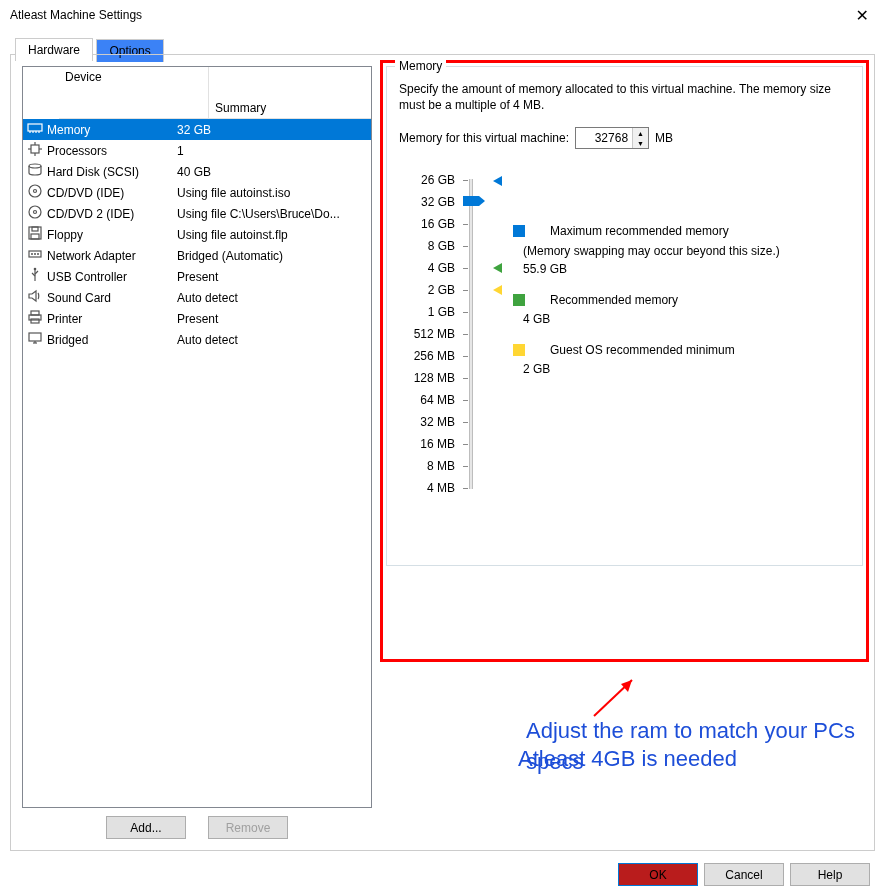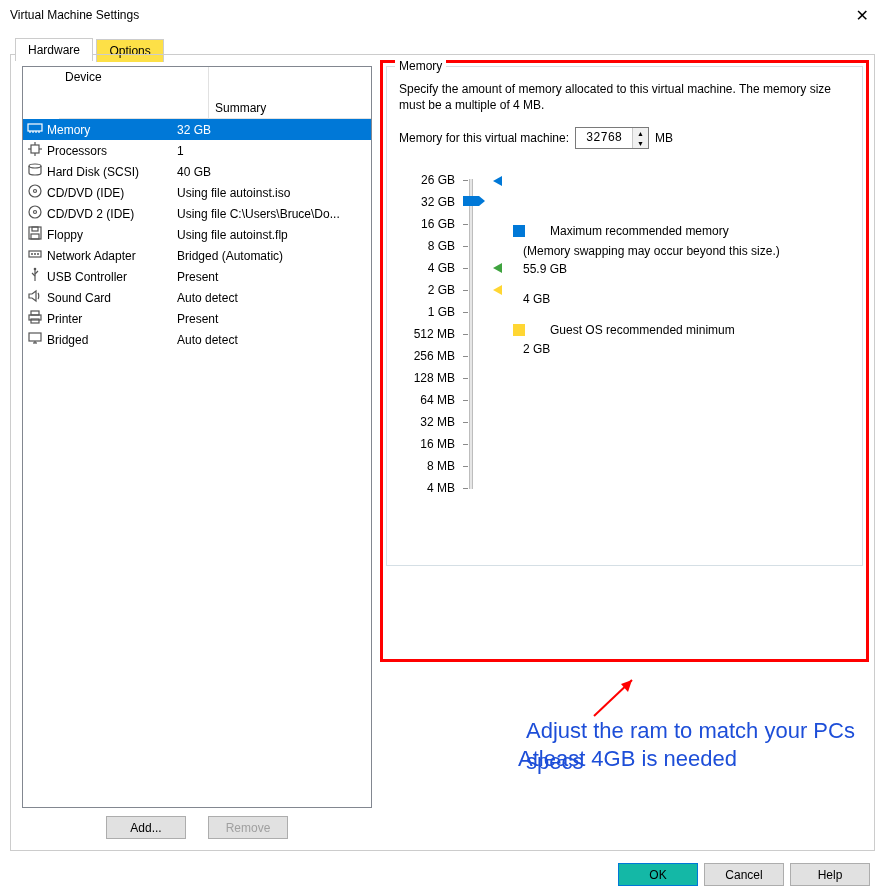--- a/index.html
+++ b/index.html
@@ -44,21 +44,21 @@
     display: inline-block;
     padding: 4px 12px;
     border: 1px solid #ccc;
     border-bottom: none;
     background: #fff;
     position: relative;
     font-size: 12px;
     cursor: default;
   }
   .tab.inactive {
-    background: #fde047;
+    background: #3b82f6;
     top: 1px;
   }
   .tab.active {
     background: #fff;
     z-index: 2;
   }
   .tab-body-border {
     border: 1px solid #ccc;
     position: absolute;
     left: 10px;
@@ -179,24 +179,24 @@
     border: 1px solid #7a7a7a;
     display: inline-flex;
     align-items: center;
     height: 22px;
     background: #fff;
   }
   .spinner-wrap input {
     border: none;
     outline: none;
     width: 56px;
-    text-align: center;
+    text-align: right;
     padding: 0 4px;
     font-size: 12px;
-    font-family: Liberation Mono, monospace;
+    font-family: Liberation Sans, sans-serif;
   }
   .spinner-btns {
     display: flex;
     flex-direction: column;
     border-left: 1px solid #c8c8c8;
   }
   .spin {
     width: 15px;
     height: 10px;
     display: flex;
@@ -286,29 +286,29 @@
     line-height: 1.4;
   }
 
   .footer {
     position: absolute;
     right: 15px;
     bottom: 10px;
     display: flex;
     gap: 6px;
   }
-  .btn.primary { border: 1px solid #0078d7; background: #14b8a6; }
+  .btn.primary { border: 1px solid #0078d7; background: #b91c1c; }
 </style>
 </head>
 <body>
 
 <div class="window">
 
   <div class="titlebar">
-    <span>Virtual Machine Settings</span>
+    <span>Atleast Machine Settings</span>
     <span class="close-x">✕</span>
   </div>
 
   <div class="tabs">
     <span class="tab active">Hardware</span>
     <span class="tab inactive">Options</span>
   </div>
   <div class="tab-body-border"></div>
 
   <div class="content">
@@ -515,20 +515,24 @@
           </div>
 
           <div class="legend-col">
             <div class="legend-item">
               <span class="legend-sw blue"></span>
               <span class="legend-txt">Maximum recommended memory</span>
             </div>
             <div class="legend-sub">(Memory swapping may occur beyond this size.)</div>
             <div class="legend-sub" style="margin-top:-12px;">55.9 GB</div>
 
+            <div class="legend-item" style="margin-top:14px;">
+              <span class="legend-sw green"></span>
+              <span class="legend-txt">Recommended memory</span>
+            </div>
             <div class="legend-sub">4 GB</div>
 
             <div class="legend-item" style="margin-top:14px;">
               <span class="legend-sw yellow"></span>
               <span class="legend-txt">Guest OS recommended minimum</span>
             </div>
             <div class="legend-sub">2 GB</div>
           </div>
         </div>
       </div>

